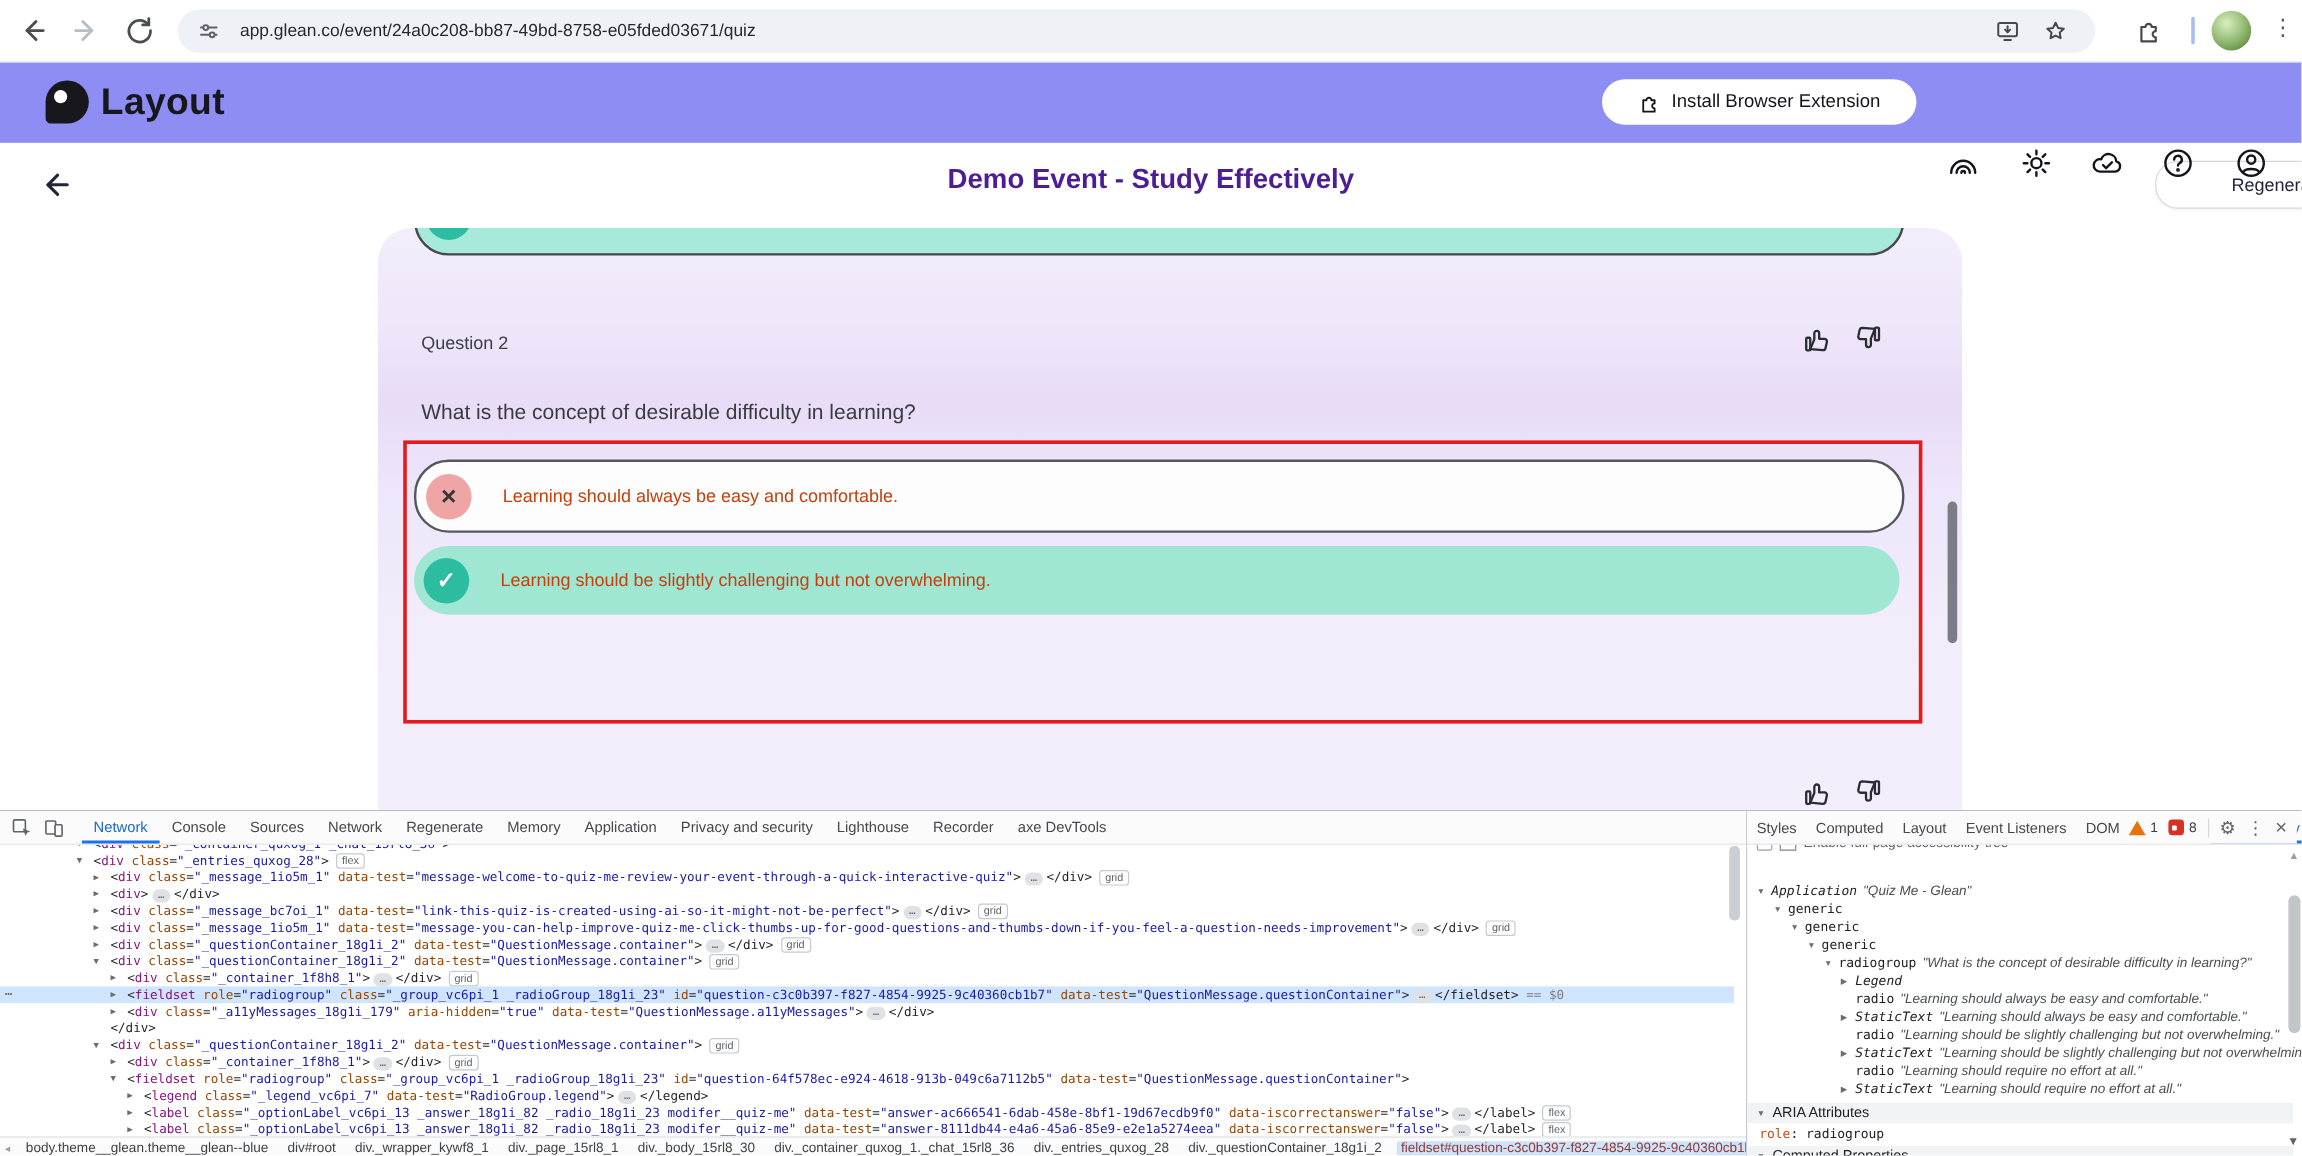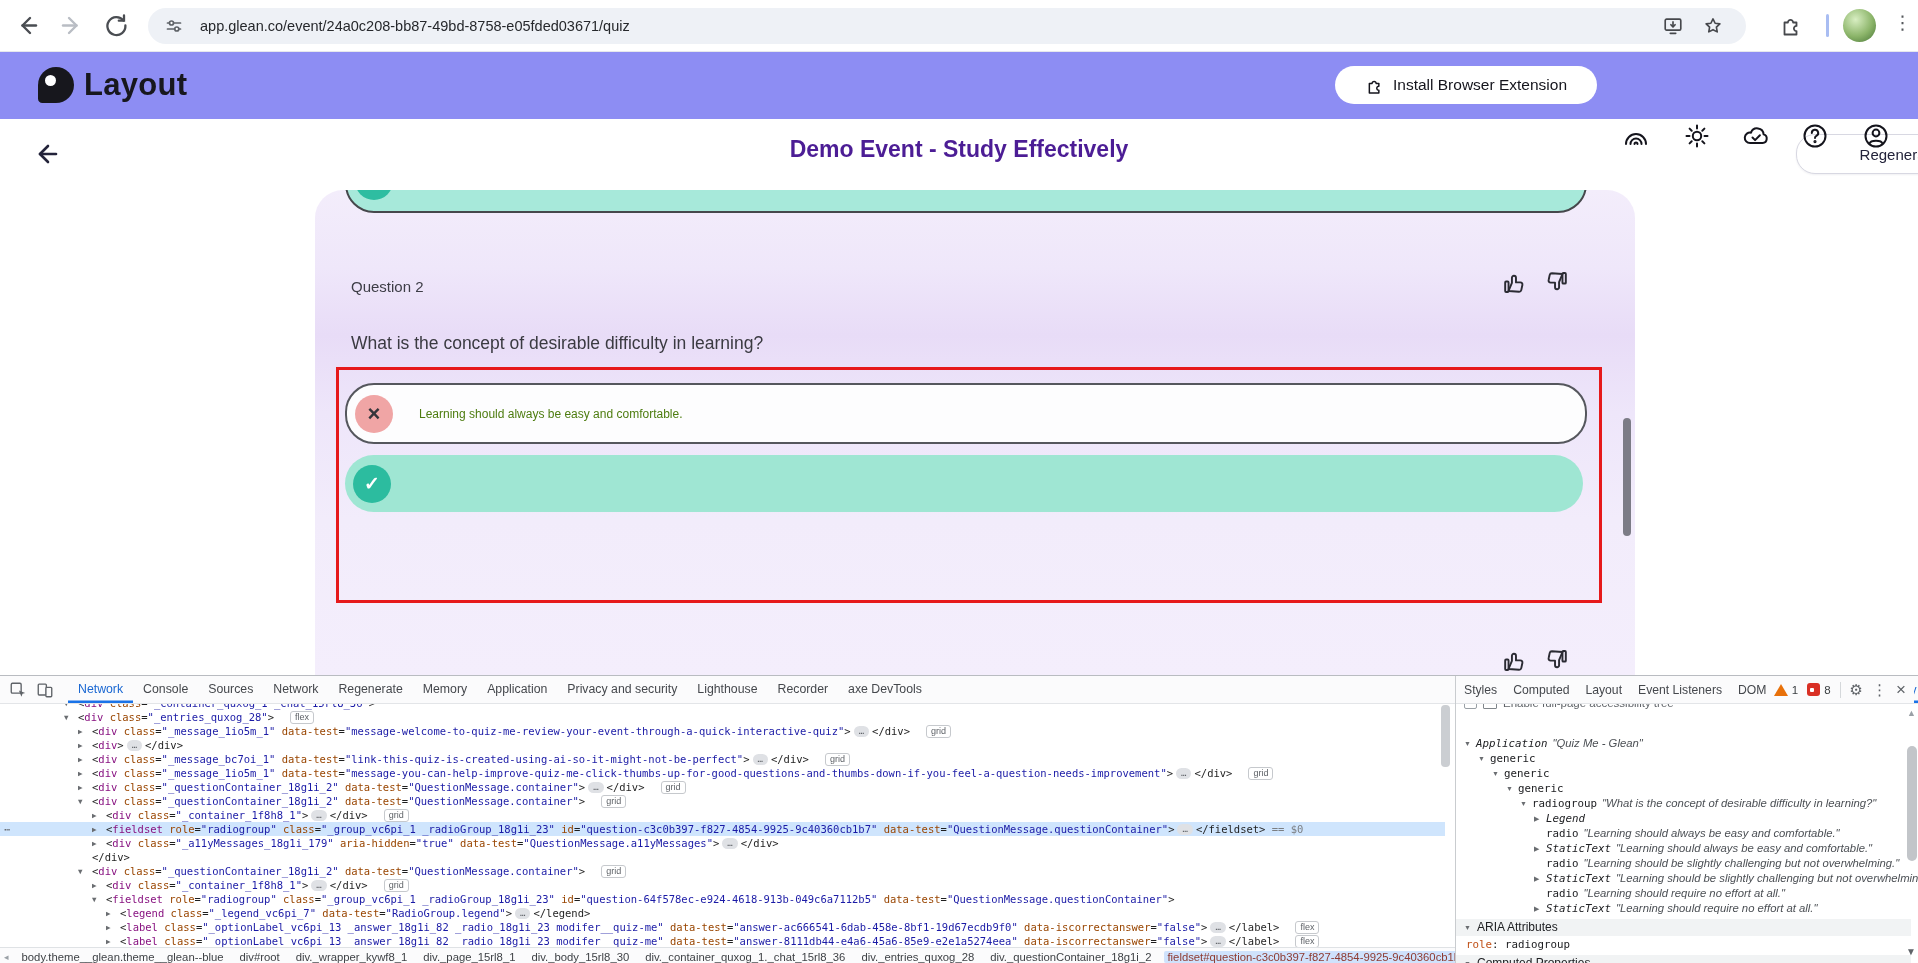--- a/index.html
+++ b/index.html
@@ -47,21 +47,21 @@
   .q-text{position:absolute;left:36px;top:143px;font-size:17.5px;color:#3a3a41}
   .red-box{position:absolute;left:21px;top:177px;width:1260px;height:230px;border:3px solid #e6191b;z-index:4}
   .opt{position:absolute;left:30px;width:1238px;height:57px;border-radius:29px;display:flex;align-items:center;cursor:pointer}
   .o1{top:193px;background:#fdfdfe;border:2px solid #55575d}
   .o2{top:265px;background:#9fe6d3}
   .o3{top:336px;background:#f7f4fa;border:1px solid #e0dbe8}
   .opt-circle{width:38px;height:38px;border-radius:50%;margin-left:8px;display:flex;align-items:center;justify-content:center;flex:none}
   .o1 .opt-circle{background:#f0a5a5;color:#35353b;font-size:22px;font-weight:700}
   .o2 .opt-circle{background:#2cbc9f;color:#fff;font-size:19px;font-weight:700}
   .o3 .opt-circle{background:#c9c6ce}
-  .opt-text{margin-left:26px;font-size:12px;color:#4d7c0f}
+  .opt-text{margin-left:26px;font-size:15px;color:#c2410c}
   .qp-scroll{position:absolute;left:1308px;top:228px;width:8px;height:118px;border-radius:4px;background:#7c7c86;cursor:pointer}
   
   .devtools{position:absolute;left:0;top:675px;width:1918px;height:288px;background:#fff;border-top:1px solid #b9bcc1;z-index:20}
   .dt-tabbar{position:absolute;left:0;top:0;width:1455px;height:27px;background:#fbfbfc;border-bottom:1px solid #e3e5e8;
       display:flex;align-items:center;z-index:3}
   .dt-ic{width:18px;height:18px;color:#5f6368;margin-left:9px;cursor:pointer;flex:none}
   .dt-tabs{display:flex;margin-left:14px;height:27px}
   .dt-tab{padding:0 10px;font-size:12.3px;color:#45484d;line-height:26px;white-space:nowrap;cursor:pointer}
   .dt-tab.active{color:#1967d2;box-shadow:inset 0 -2.5px 0 #1a73e8}
   .dt-right{position:absolute;right:4px;top:0;height:27px;display:flex;align-items:center;gap:9px;background:#fbfbfc;z-index:4;padding:0 4px}
@@ -75,21 +75,21 @@
   .dt-close{font-size:17px;color:#5f6368;cursor:pointer;margin-right:4px}
   
   .code-pane{position:absolute;left:0;top:27px;width:1445px;height:244px;overflow:hidden;background:#fff}
   .code-row{position:relative;height:14px;line-height:14px;font-family:"DejaVu Sans Mono",monospace;font-size:10.5px;white-space:pre}
   .code-row:first-child{margin-top:-7px}
   .code-row.sel{background:#cfe5fd}
   .arr{display:inline-block;width:14px;color:#6a6d71;font-size:7.5px;vertical-align:1.5px}
   .gut{position:absolute;left:4px;color:#5f6368;letter-spacing:1px}
   .tk-p{color:#1f1f1f}.tk-t{color:#881280}.tk-at{color:#994500}.tk-v{color:#1a1aa6}.tk-m{color:#7b7e82}
   .tk-e{display:inline-block;background:#dfe1e5;color:#5f6368;border-radius:8px;padding:0 5px;line-height:11px;font-size:9px;margin:0 3px;vertical-align:1px}
-  .badge{border:1px solid #c6c9cd;color:#5f6368;background:#fff;border-radius:3px;font-size:9px;padding:0 4px;margin-left:16px;
+  .badge{border:1px solid #c6c9cd;color:#5f6368;background:#fff;border-radius:3px;font-size:9px;padding:0 4px;margin-left:6px;
       line-height:11px;display:inline-block;vertical-align:1px;font-family:"Liberation Sans",sans-serif}
   .el-scroll{position:absolute;left:1441px;top:29px;width:9px;height:62px;border-radius:4px;background:#cbced2;cursor:pointer}
   
   .crumb-bar{position:absolute;left:0;top:271px;width:1455px;height:17px;background:#fbfbfc;border-top:1px solid #dfe2e5;
       display:flex;align-items:center;gap:10px;padding-left:4px;overflow:hidden;white-space:nowrap}
   .crumb-chev{color:#9aa0a6;font-size:9px;flex:none}
   .crumb{font-size:11.3px;color:#3f4246;flex:none;cursor:pointer;padding:0 3px}
   .crumb.sel{background:#cfe2fc;color:#8d3a30;border-radius:2px}
   
   .ax-pane{position:absolute;left:1455px;top:0;width:463px;height:288px;border-left:1px solid #c9cccf;background:#fff;overflow:hidden}
@@ -220,20 +220,21 @@
   <div class="q-text">What is the concept of desirable difficulty in learning?</div>
 
   <div class="red-box"></div>
 
   <div class="opt o1">
     <div class="opt-circle">×</div>
     <span class="opt-text">Learning should always be easy and comfortable.</span>
   </div>
   <div class="opt o2">
     <div class="opt-circle">✓</div>
+    <span class="opt-text">Learning should be slightly challenging but not overwhelming.</span>
   </div>
 
   <div class="qp-scroll"></div>
 
   <svg class="thumb" style="left:1185px;top:458px" viewBox="0 0 24 24" fill="none" stroke="currentColor" stroke-width="1.7" stroke-linejoin="round" stroke-linecap="round">
       <rect x="4.6" y="10.2" width="3" height="9.3" rx="0.8"></rect>
       <path d="M7.6 18.6 l3-7.2 V6.9 c0-1 .8-1.8 1.8-1.8 s1.8.8 1.8 1.8 v4.1 h3.9 c1.2 0 2.1 1.1 1.8 2.3 l-1 4.6 c-.2.9-1 1.5-1.9 1.5 z"></path>
     </svg>
   <svg class="thumb" style="left:1229px;top:456px" viewBox="0 0 24 24" fill="none" stroke="currentColor" stroke-width="1.7" stroke-linejoin="round" stroke-linecap="round" transform="rotate(180)">
       <rect x="4.6" y="10.2" width="3" height="9.3" rx="0.8"></rect>

